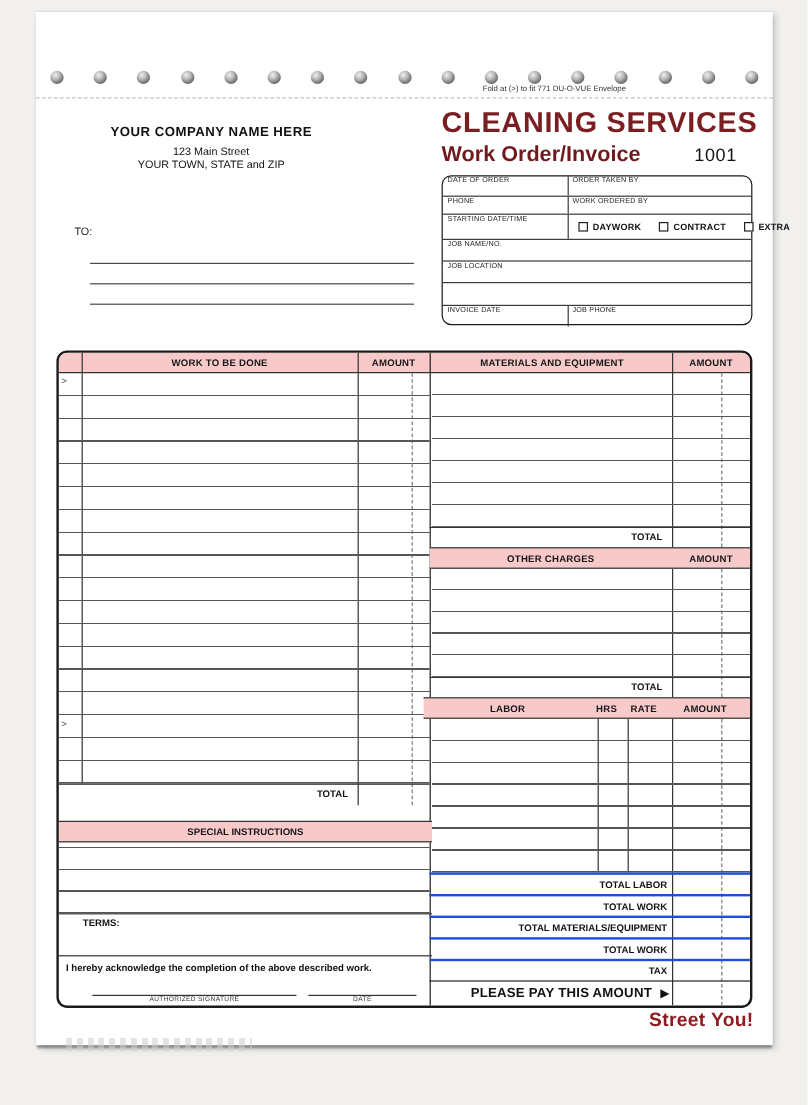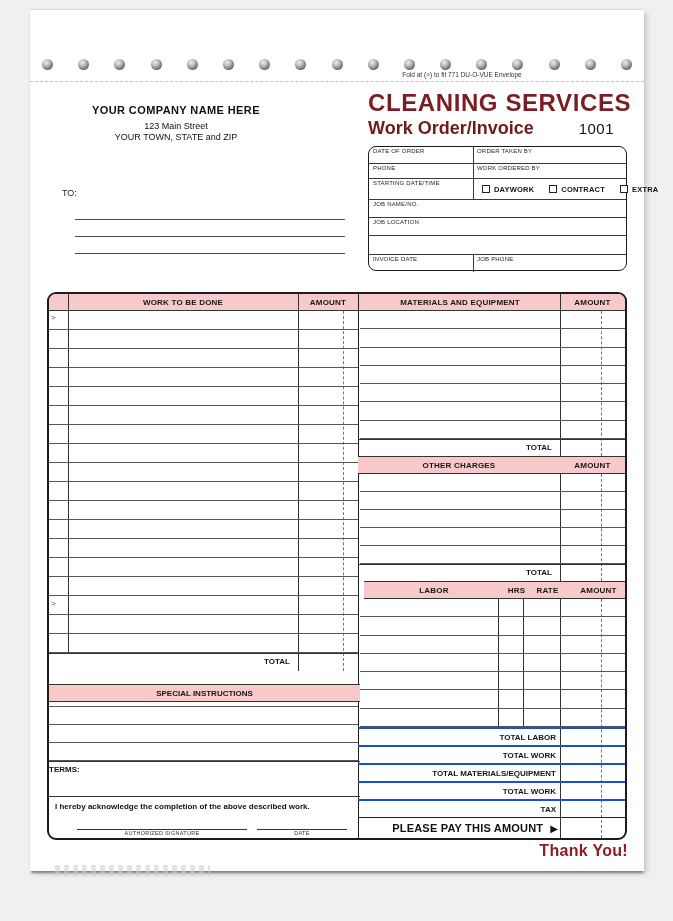--- a/index.html
+++ b/index.html
@@ -50,21 +50,21 @@
   .rows { position:absolute; }
   .rows.p19 { background:repeating-linear-gradient(to bottom, transparent 0 18px, #565656 18px 19px); }
   .rows.p18 { background:repeating-linear-gradient(to bottom, transparent 0 17px, #565656 17px 18px); }
   .rows.p183 { background:repeating-linear-gradient(to bottom, transparent 0 17.3px, #565656 17.3px 18.3px); }
   .total-row { position:absolute; border-top:1px solid #333; }
   .total-label { position:absolute; top:3px; font-size:8px; font-weight:bold; color:#141414; text-align:right; }
   .fm { position:absolute; left:2px; font-size:8px; color:#4a4a4a; }
   .si-band { left:0; top:390px; width:311px; height:18px; }
   .si-text { position:absolute; width:100%; text-align:center; top:4px; font-size:8px; font-weight:bold; color:#161616; }
   .terms { position:absolute; left:0; top:467px; width:311px; height:35px; border-top:1px solid #333; }
-  .terms-label { font-size:8px; font-weight:bold; color:#111; padding:3px 0 0 0; }
+  .terms-label { font-size:8px; font-weight:bold; color:#111; padding:3px 0 0 20px; }
   .ack { position:absolute; left:0; top:502px; width:311px; height:42px; border-top:1px solid #333; }
   .ack-text { font-size:8px; color:#111; padding:5px 0 0 6px;font-weight:bold; }
   .sig-line { position:absolute; border-top:1px solid #333; top:32px; }
   .sig-label { position:absolute; top:33px; font-size:5.5px; color:#333; text-align:center; letter-spacing:.3px; }
   .sum-row { position:absolute; left:309px; width:267px; height:18px; border-top:2px solid #1d4ed8; }
   .sum-label { position:absolute; left:0; width:198px; top:4px; text-align:right; font-size:8px; font-weight:bold; color:#141414; }
   .pay-row { position:absolute; left:309px; width:267px; top:523px; height:21px; border-top:1px solid #222; }
   .pay-inner { position:absolute; left:0; width:200px; top:0; bottom:0; display:flex; align-items:center; justify-content:flex-end; gap:7px; }
   .pay-label { font-size:11px; font-weight:bold; color:#111; letter-spacing:.2px; white-space:nowrap; }
   .pay-arrow { font-size:10px; color:#111; }
@@ -213,21 +213,21 @@
       </div>
 
       <div class="pinkband" style="left:309px;top:162px;width:267px;height:18px">
         <span class="hdr-label" style="left:0;width:202px">OTHER CHARGES</span>
         <span class="hdr-label" style="left:202px;width:65px">AMOUNT</span>
       </div>
       <div class="total-row" style="left:309px;top:270px;width:267px;height:17px">
         <span class="total-label" style="left:0;width:194px">TOTAL</span>
       </div>
 
-      <div class="pinkband" style="left:315px;top:287px;width:284px;height:18px">
+      <div class="pinkband" style="left:304px;top:287px;width:284px;height:18px">
         <span class="hdr-label" style="left:0;width:140px">LABOR</span>
         <span class="hdr-label" style="left:140px;width:25px">HRS</span>
         <span class="hdr-label" style="left:165px;width:37px">RATE</span>
         <span class="hdr-label" style="left:202px;width:65px">AMOUNT</span>
       </div>
 
       <div class="sum-row" style="top:433px">
         <span class="sum-label">TOTAL LABOR</span>
       </div>
       <div class="sum-row" style="top:451px">
@@ -243,16 +243,16 @@
         <span class="sum-label">TAX</span>
       </div>
       <div class="pay-row">
         <div class="pay-inner">
           <span class="pay-label">PLEASE PAY THIS AMOUNT</span>
           <span class="pay-arrow">▶</span>
         </div>
       </div>
     </div>
 
-    <div class="thankyou">Thank You!</div>
+    <div class="thankyou">Street You!</div>
     <div class="watermark"></div>
   </div>
 </div>
 
 </body></html>

